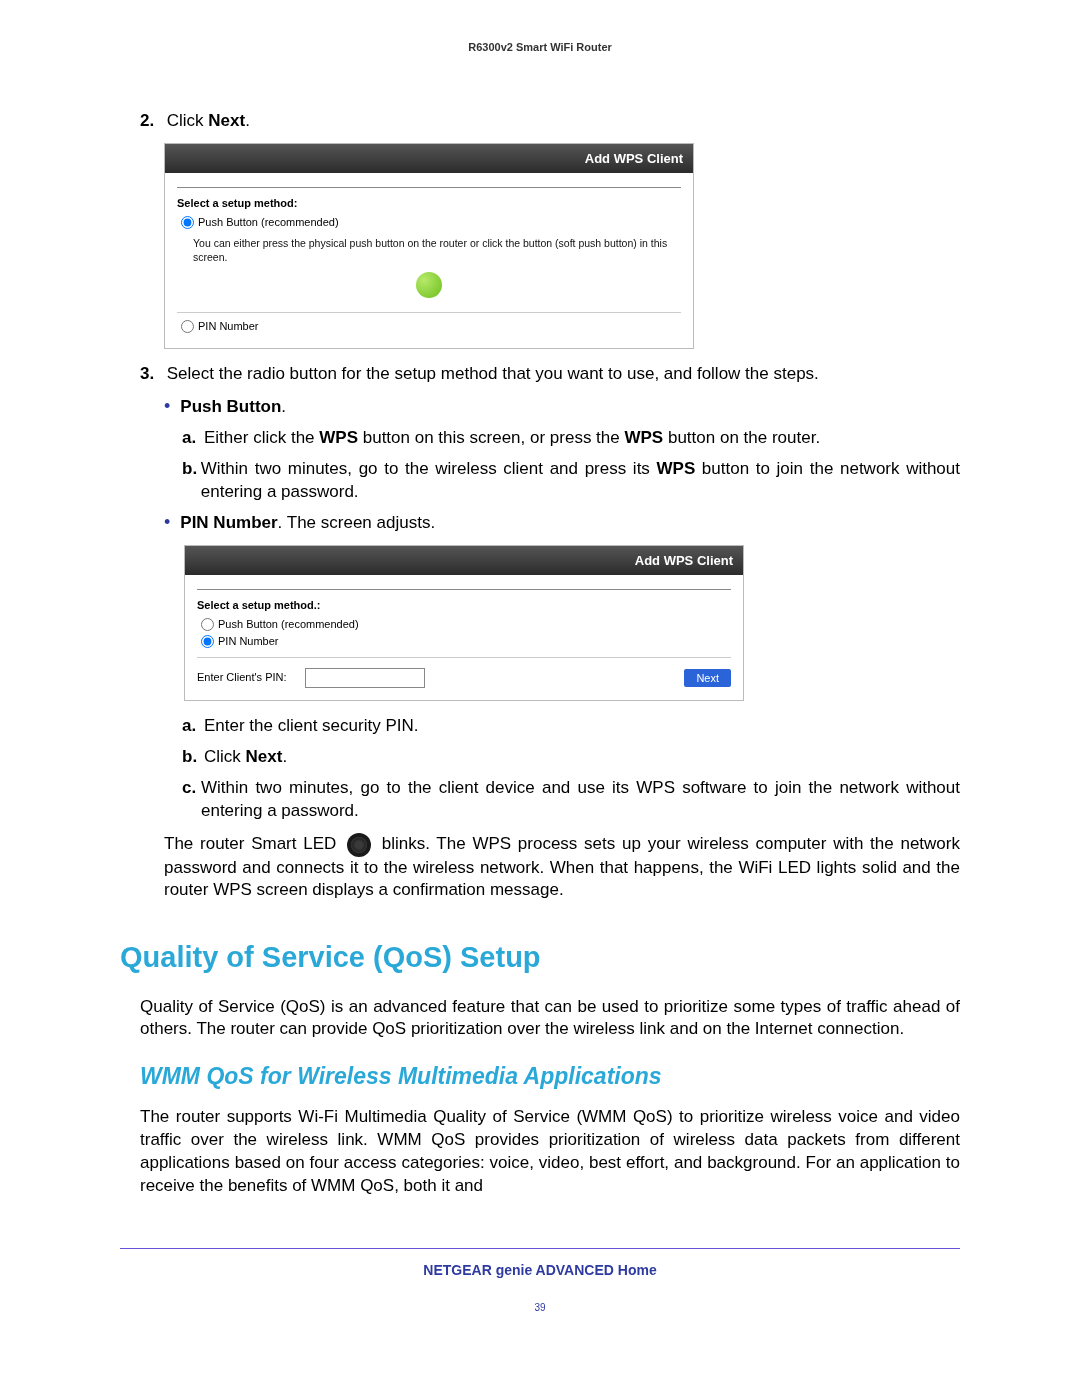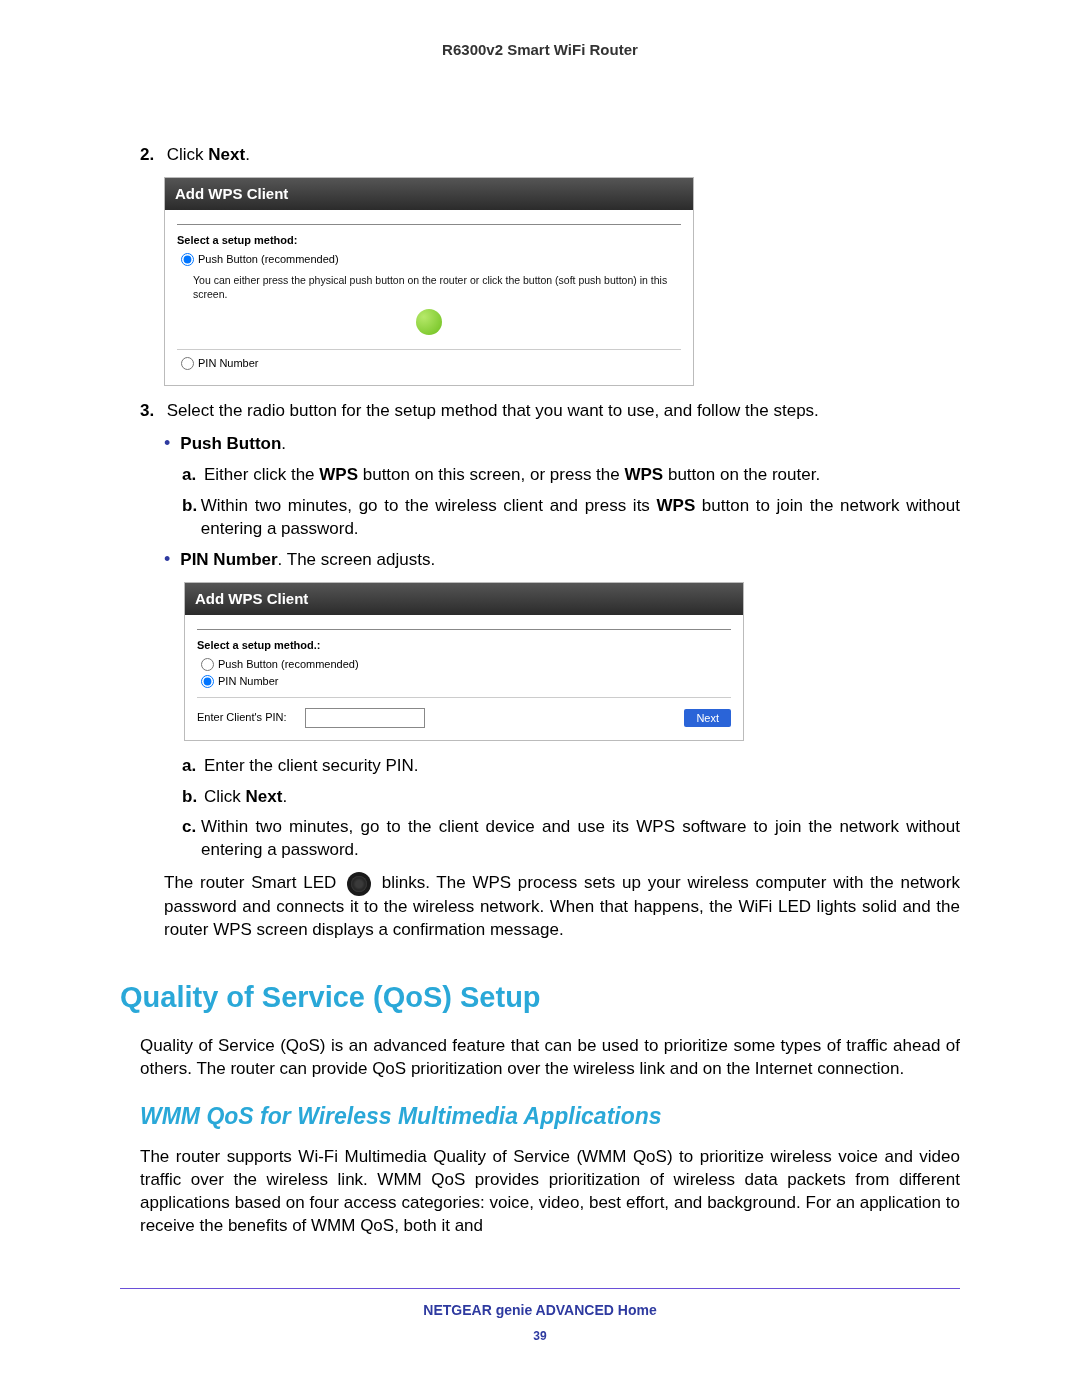--- a/index.html
+++ b/index.html
@@ -9,23 +9,23 @@
     color: #000;
     width: 1080px;
     margin: 0 auto;
     padding: 40px 120px 30px 120px;
     font-size: 17px;
     line-height: 1.35;
   }
   .page-header {
     text-align: center;
     font-weight: bold;
-    font-size: 15px;
+    font-size: 11px;
     color: #333;
-    margin-bottom: 84px;
+    margin-bottom: 55px;
   }
   .numitem .num {
     font-weight: bold;
     display: inline-block;
     width: 22px;
   }
   .sublist { padding-left: 44px; margin-top: 10px; }
   .bullet-row { display:flex; align-items:flex-start; margin-bottom:8px; text-align: justify;}
   .bullet-dot { color:#2e3aa0; font-size:18px; margin-right:10px; line-height:1.2;}
   .letter { font-weight: bold; display:inline-block; width:22px;}
@@ -38,21 +38,22 @@
     border: 1px solid #bbb;
     width: 530px;
     background: #fff;
     font-size: 11px;
   }
   .widget-title {
     background: linear-gradient(#555,#2b2b2b);
     color: #fff;
     padding: 6px 10px;
     font-weight: bold;
-    font-size: 15px;
+    font-size: 13px;
+    text-align: right;
   }
   .widget-body { padding: 10px 12px 12px 12px; }
   .widget-body .hr { border-top:1px solid #888; margin:4px 0 8px 0;}
   .widget-body .lbl-bold { font-weight:bold; margin-bottom:4px;}
   .radio-row { display:flex; align-items:center; gap:4px; margin:2px 0 2px 4px;}
   .radio-row input { margin:0;}
   .widget-body .desc { margin:6px 0 8px 16px; font-size:10.5px; color:#111;}
   .wps-btn-row { text-align:center; margin:8px 0 10px 0;}
   .wps-btn {
     width:26px; height:26px; border-radius:50%;
@@ -97,21 +98,21 @@
   }
   .body-para { margin-left:20px; text-align: justify; margin-bottom:14px;}
 
   .page-footer {
     margin-top: 50px;
     border-top: 1px solid #6a4fd8;
     padding-top: 12px;
     text-align:center;
   }
   .page-footer .ft1 { color:#2e3aa0; font-weight:bold; font-size:14px;}
-  .page-footer .ft2 { color:#2e3aa0; font-weight:bold; font-size:12px; margin-top:8px;}
+  .page-footer .ft2 { color:#2e3aa0; font-weight:normal; font-size:10px; margin-top:21px;}
 </style>
 </head>
 <body>
 
 <div class="page-header">R6300v2 Smart WiFi Router</div>
 
 <div class="section">
 
   <div class="numitem" style="padding-left:20px;">
     <span class="num">2.</span>

